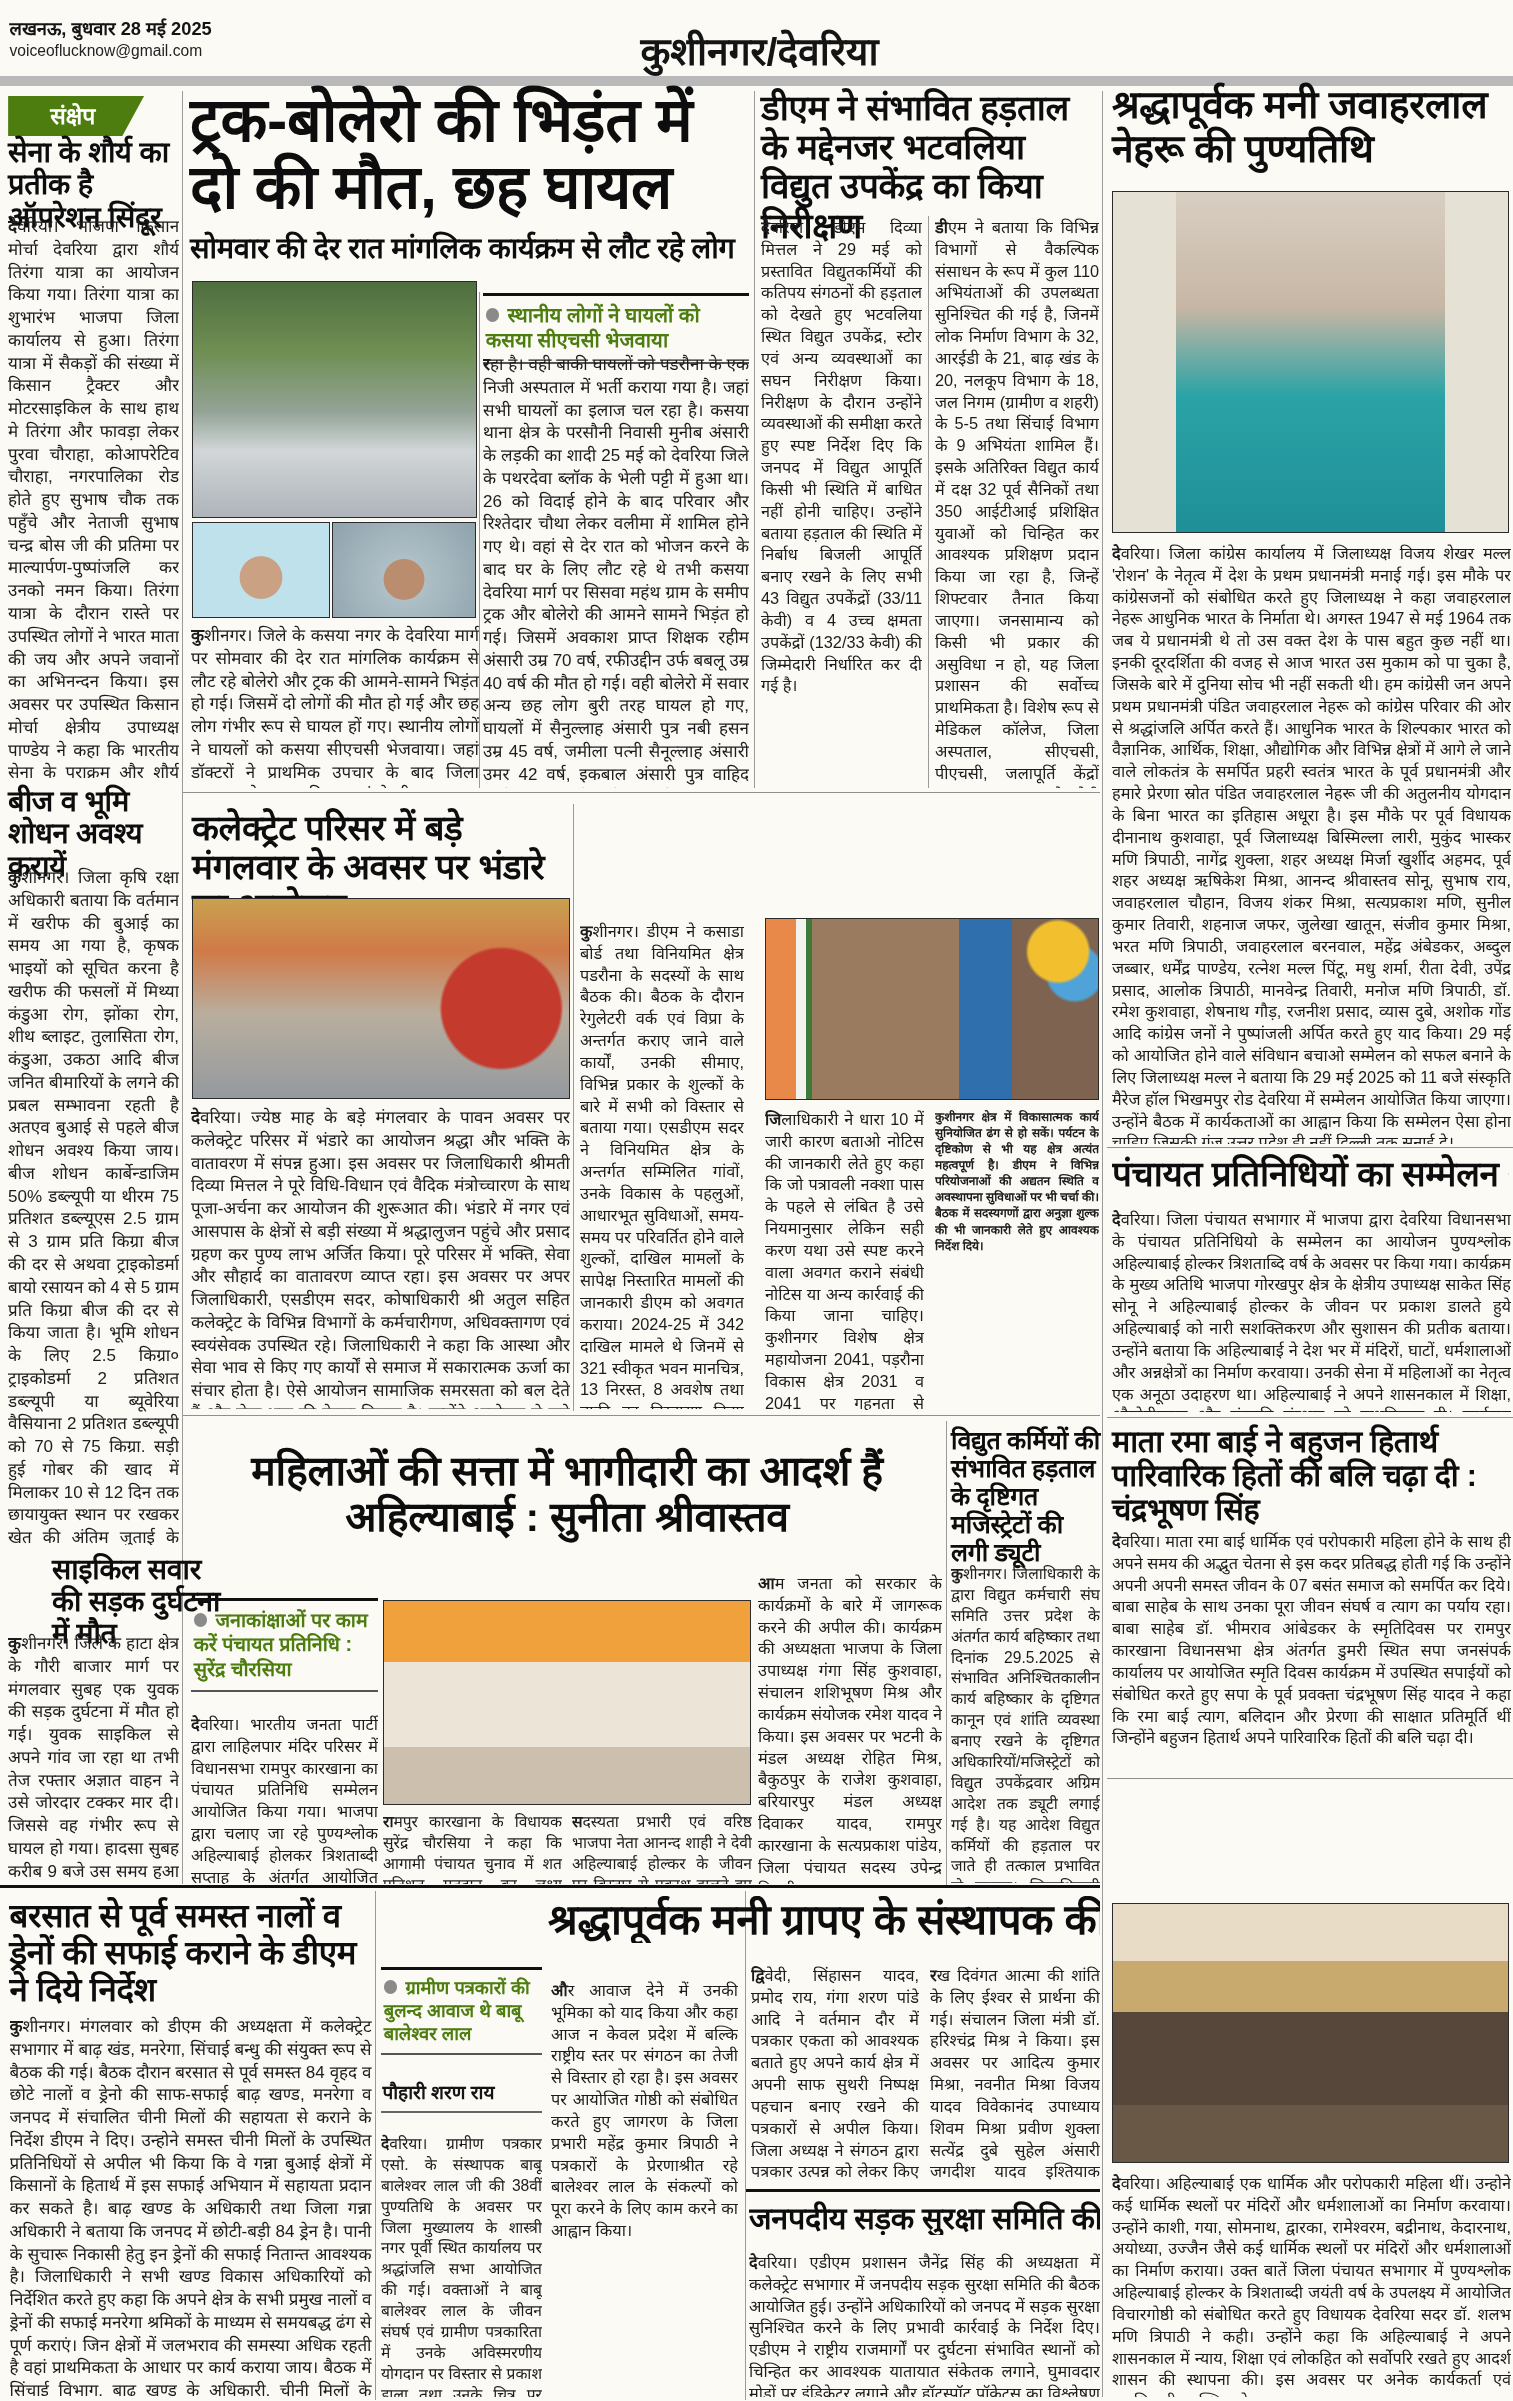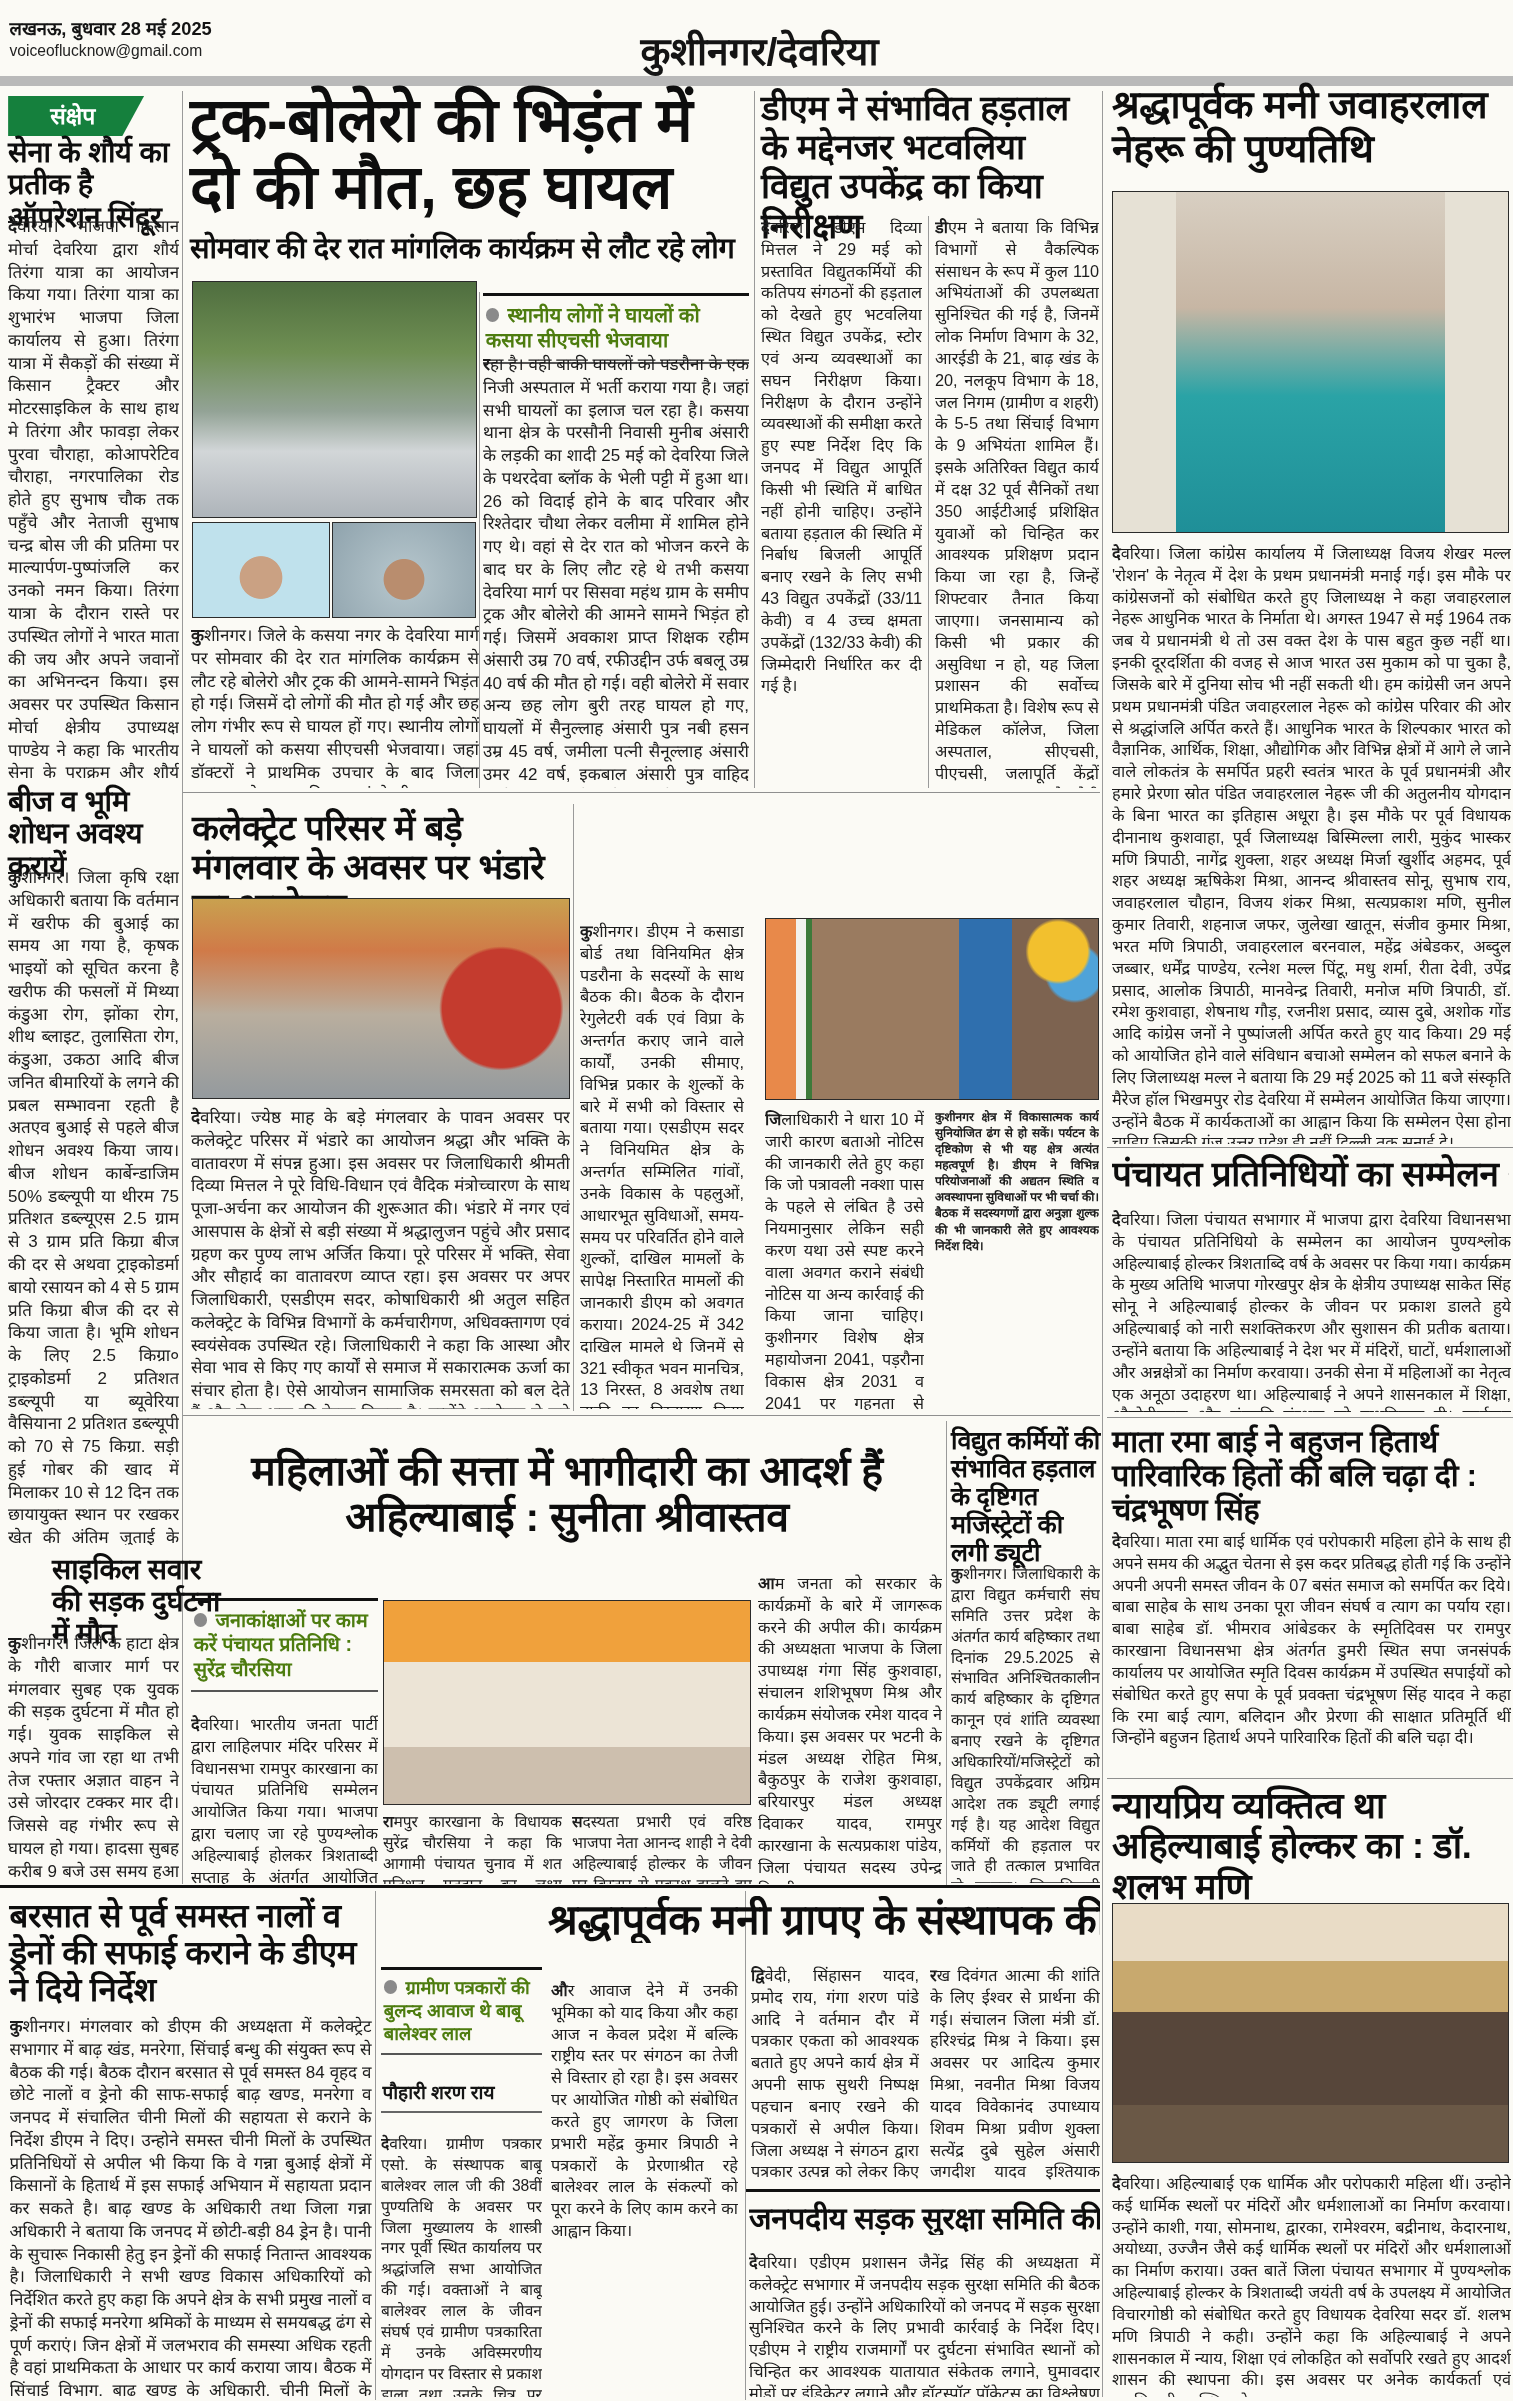--- a/index.html
+++ b/index.html
@@ -9,21 +9,21 @@
   .head{font-weight:800;line-height:1.12;color:#0d0d0d;letter-spacing:-0.3px;}
   .bodytxt{font-size:17px;line-height:1.34;text-align:justify;color:#1c1c1c;overflow:hidden;}
   .bodytxt::first-letter{font-weight:bold;}
   .photo{border:1.4px solid #2b2b2b;overflow:hidden;}
   .vrule{width:1.4px;background:#9a9a9a;}
   .hrule{height:1.4px;background:#8f8f8f;}
   .hrule.black{height:3.4px;background:#111;}
   .bullethead{font-weight:800;font-size:20.3px;line-height:1.25;color:#4d7c0f;
               border-top:3.4px solid #111;border-bottom:2.7px double #555;padding:6.8px 2.7px 8.1px 2.7px;}
   .bullethead .dot{display:inline-block;width:13.6px;height:13.6px;border-radius:50%;background:#8a8a8a;margin-right:8.1px;}
-  .brieftab{background:#15803d;color:#fff;font-weight:800;font-size:23px;text-align:center;
+  .brieftab{background:#4d7c0f;color:#fff;font-weight:800;font-size:23px;text-align:center;
             clip-path:polygon(0 0,100% 0,84% 100%,0 100%);padding:2.7px 20.3px 5.4px 13.6px;}
   .byline{font-weight:700;font-size:19px;border-bottom:2px solid #666;padding:5.4px 1.4px;}
   .graybar{background:#b9b9b9;}
   .masth-date{font-weight:700;font-size:18.3px;line-height:1.5;}
   .masth-mail{font-size:15.6px;color:#222;}
   .brand{font-weight:800;font-size:39px;letter-spacing:-0.7px;}
   .pg{font-weight:800;font-size:43px;color:#5c6f93;}
   .sep{display:inline-block;width:2px;height:37px;background:#8b94a5;margin:0 6.8px -5.4px 9.5px;}
 </style>
 </head>
@@ -130,19 +130,18 @@
 
   <div class="abs head" style="left:749px;top:2201px;width:351px;font-size:30.5px;white-space:nowrap;overflow:hidden;">जनपदीय सड़क सुरक्षा समिति की बैठक संपन्न</div>
   <div class="abs bodytxt" style="left:749px;top:2252px;width:351px;height:145px;font-size:16.3px;">देवरिया। एडीएम प्रशासन जैनेंद्र सिंह की अध्यक्षता में कलेक्ट्रेट सभागार में जनपदीय सड़क सुरक्षा समिति की बैठक आयोजित हुई। उन्होंने अधिकारियों को जनपद में सड़क सुरक्षा सुनिश्चित करने के लिए प्रभावी कार्रवाई के निर्देश दिए। एडीएम ने राष्ट्रीय राजमार्गों पर दुर्घटना संभावित स्थानों को चिन्हित कर आवश्यक यातायात संकेतक लगाने, घुमावदार मोड़ों पर इंडिकेटर लगाने और हॉटस्पॉट पॉकेट्स का विश्लेषण कर कार्रवाई करने को कहा। उन्होंने सड़क सुरक्षा जागरूकता हेतु विद्यालयों में 5,000 विद्यार्थियों को प्रशिक्षित करने तथा हेलमेट व सीट बेल्ट के प्रति आमजन को जागरूक करने के भी निर्देश दिए।</div>
 
   <div class="abs head" style="left:1112px;top:1154px;width:397px;font-size:35px;white-space:nowrap;overflow:hidden;">पंचायत प्रतिनिधियों का सम्मेलन आयोजित</div>
   <div class="abs bodytxt" style="left:1112px;top:1209px;width:399px;height:203px;font-size:16.3px;">देवरिया। जिला पंचायत सभागार में भाजपा द्वारा देवरिया विधानसभा के पंचायत प्रतिनिधियो के सम्मेलन का आयोजन पुण्यश्लोक अहिल्याबाई होल्कर त्रिशताब्दि वर्ष के अवसर पर किया गया। कार्यक्रम के मुख्य अतिथि भाजपा गोरखपुर क्षेत्र के क्षेत्रीय उपाध्यक्ष साकेत सिंह सोनू ने अहिल्याबाई होल्कर के जीवन पर प्रकाश डालते हुये अहिल्याबाई को नारी सशक्तिकरण और सुशासन की प्रतीक बताया। उन्होंने बताया कि अहिल्याबाई ने देश भर में मंदिरों, घाटों, धर्मशालाओं और अन्नक्षेत्रों का निर्माण करवाया। उनकी सेना में महिलाओं का नेतृत्व एक अनूठा उदाहरण था। अहिल्याबाई ने अपने शासनकाल में शिक्षा, औद्योगीकरण और संस्कृति संरक्षण को प्राथमिकता दी। कार्यक्रम आयोजक विधायक देवरिया सदर डॉ. शलभ मणि त्रिपाठी ने कहा कि अहिल्याबाई का जीवन त्याग और समर्पण का प्रतीक है। उन्होंने कार्यकताओं से त्रिशताब्दी स्मृति अभियान को जन-जन तक पहुंचाने का आह्वान किया। सम्मेलन की अध्यक्षता जिलाध्यक्ष अजय प्रताप सिंह ने किया। इस दौरान प्रभात मिश्र, श्रीनिवास मणि त्रिपाठी, हेमंत मिश्रा, निर्मला मिश्रा, रामाज्ञा चौहान, रविन्द्र प्रताप मिश्रा, अम्बिकेश पांडेय, पूजा शाही, अर्चना राय, आरती मिश्रा, राजेश्वरी कुशवाहा, तूलिका मिश्रा, गोविंद भारिया, शुभम मणि, दुर्गेश सिंह, एमपिजय सिंह कुशिक आदि पंचायत प्रतिनिधि उपस्थित रहे।</div>
 
   <div class="abs head" style="left:1112px;top:1424px;width:397px;font-size:30.5px;">माता रमा बाई ने बहुजन हितार्थ पारिवारिक हितों की बलि चढ़ा दी : चंद्रभूषण सिंह</div>
   <div class="abs bodytxt" style="left:1112px;top:1531px;width:399px;height:241px;font-size:16.3px;">देवरिया। माता रमा बाई धार्मिक एवं परोपकारी महिला होने के साथ ही अपने समय की अद्भुत चेतना से इस कदर प्रतिबद्ध होती गई कि उन्होंने अपनी अपनी समस्त जीवन के 07 बसंत समाज को समर्पित कर दिये। बाबा साहेब के साथ उनका पूरा जीवन संघर्ष व त्याग का पर्याय रहा। बाबा साहेब डॉ. भीमराव आंबेडकर के स्मृतिदिवस पर रामपुर कारखाना विधानसभा क्षेत्र अंतर्गत डुमरी स्थित सपा जनसंपर्क कार्यालय पर आयोजित स्मृति दिवस कार्यक्रम में उपस्थित सपाईयों को संबोधित करते हुए सपा के पूर्व प्रवक्ता चंद्रभूषण सिंह यादव ने कहा कि रमा बाई त्याग, बलिदान और प्रेरणा की साक्षात प्रतिमूर्ति थीं जिन्होंने बहुजन हितार्थ अपने पारिवारिक हितों की बलि चढ़ा दी।</div>
 
-  <div class="abs head" style="left:1112px;top:1786px;width:397px;font-size:36px;">न्यायप्रिय व्यक्तित्व था अहिल्याबाई होल्कर का : डॉ. शलभ मणि</div>
   <div class="abs photo" style="left:1112px;top:1903px;width:397px;height:260px;
        background:linear-gradient(180deg,#e9dcc6 0 22%,#c8a96e 22% 42%,#57463a 42% 78%,#6a5846 78%);"></div>
   <div class="abs bodytxt" style="left:1112px;top:2173px;width:399px;height:224px;font-size:16.3px;">देवरिया। अहिल्याबाई एक धार्मिक और परोपकारी महिला थीं। उन्होने कई धार्मिक स्थलों पर मंदिरों और धर्मशालाओं का निर्माण करवाया। उन्होंने काशी, गया, सोमनाथ, द्वारका, रामेश्वरम, बद्रीनाथ, केदारनाथ, अयोध्या, उज्जैन जैसे कई धार्मिक स्थलों पर मंदिरों और धर्मशालाओं का निर्माण कराया। उक्त बातें जिला पंचायत सभागार में पुण्यश्लोक अहिल्याबाई होल्कर के त्रिशताब्दी जयंती वर्ष के उपलक्ष्य में आयोजित विचारगोष्ठी को संबोधित करते हुए विधायक देवरिया सदर डॉ. शलभ मणि त्रिपाठी ने कही। उन्होंने कहा कि अहिल्याबाई ने अपने शासनकाल में न्याय, शिक्षा एवं लोकहित को सर्वोपरि रखते हुए आदर्श शासन की स्थापना की। इस अवसर पर अनेक कार्यकर्ता एवं पदाधिकारी उपस्थित रहे।</div>
 
 </div>
 
 
 </body></html>

